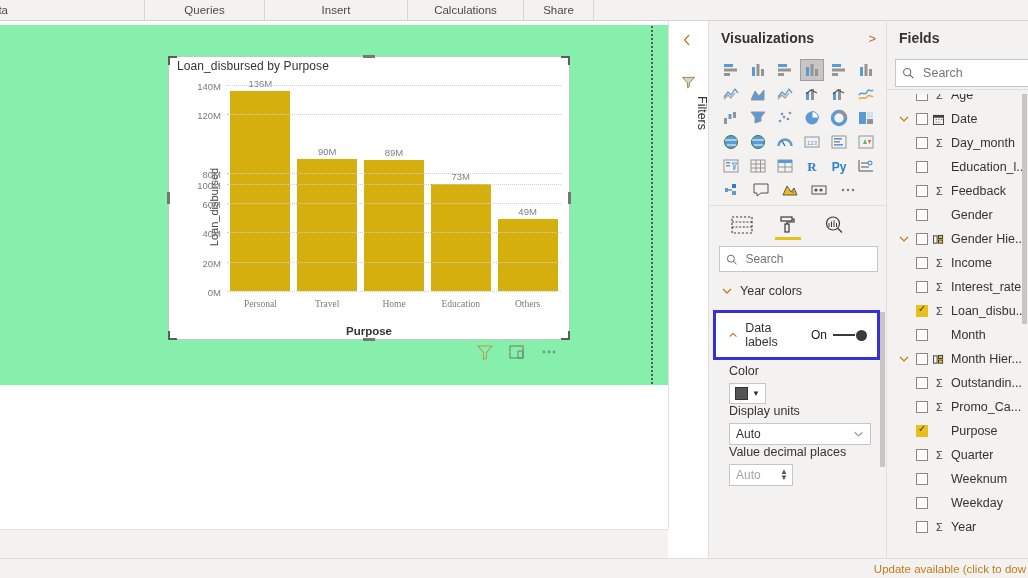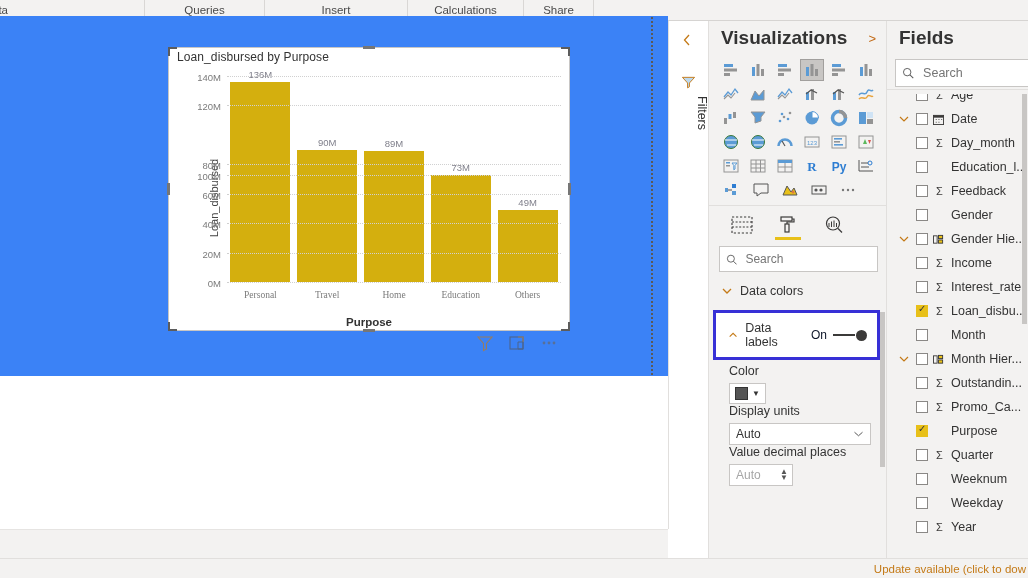--- a/index.html
+++ b/index.html
@@ -29,22 +29,22 @@
   .rg-data { width: 145px; justify-content: flex-start; padding-left: 0; }
   .rg-data span { margin-left: -8px; }
   .rg-queries { width: 120px; }
   .rg-insert { width: 143px; }
   .rg-calc { width: 116px; }
   .rg-share { width: 70px; }
   .rg-rest { flex: 1; border-right: none; }
 
   
   .canvas-wrap {
-    position: absolute; top: 16px; left: 0; width: 668px; height: 360px;
-    background: #3b82f6;
+    position: absolute; top: 25px; left: 0; width: 668px; height: 360px;
+    background: #86efac;
     overflow: hidden;
   }
   .page-border {
     position: absolute; left: -2px; top: -2px;
     width: 655px; height: 509px;
     border: 2px dotted #5a5a5a;
     border-top: none; border-left: none;
   }
   .canvas-bottom {
     position: absolute; top: 529px; left: 0; width: 668px; height: 49px;
@@ -144,21 +144,21 @@
 
   
   .viz-pane {
     position: absolute; top: 21px; left: 708px; width: 178px; height: 557px;
     background: #f3f2f1; border-left: 1px solid #e1dfdd;
   }
   .pane-header {
     height: 34px; display: flex; align-items: center;
     padding: 0 10px 0 12px; justify-content: space-between;
   }
-  .pane-title { font-size: 19px; color: #333; font-weight: 600; }
+  .pane-title { font-size: 14px; color: #333; font-weight: 600; }
   .pane-chevron { color: #c26a16; font-size: 13px; cursor: pointer; }
   .viz-gallery {
     background: #f3f2f1; padding: 4px 8px 2px 10px;
   }
   .viz-row { display: flex; gap: 3px; margin-bottom: 2px; }
   .viz-cell {
     width: 26px; height: 22px; display: flex; align-items: center;
     justify-content: center; cursor: pointer; border: 1px solid transparent;
   }
   .viz-cell.selected { background: #c8c6c4; border-color: #a19f9d; }
@@ -691,21 +691,21 @@
       <input placeholder="Search" style="">
     </div>
 
     <div class="fmt-list">
       <div class="fmt-scrollbar"></div>
 
       <div class="fmt-row">
         <svg width="12" height="10" viewBox="0 0 12 10">
           <path d="M2 3l4 4 4-4" fill="none" stroke="#c47a17" stroke-width="1.3"></path>
         </svg>
-        <span>Data colors</span>
+        <span>Year colors</span>
       </div>
 
       <div class="fmt-card">
         <div class="fmt-row">
           <svg width="12" height="10" viewBox="0 0 12 10">
             <path d="M2 7l4-4 4 4" fill="none" stroke="#c47a17" stroke-width="1.3"></path>
           </svg>
           <span>Data labels</span>
           <span class="toggle-on">
             <span class="toggle-label">On</span>

